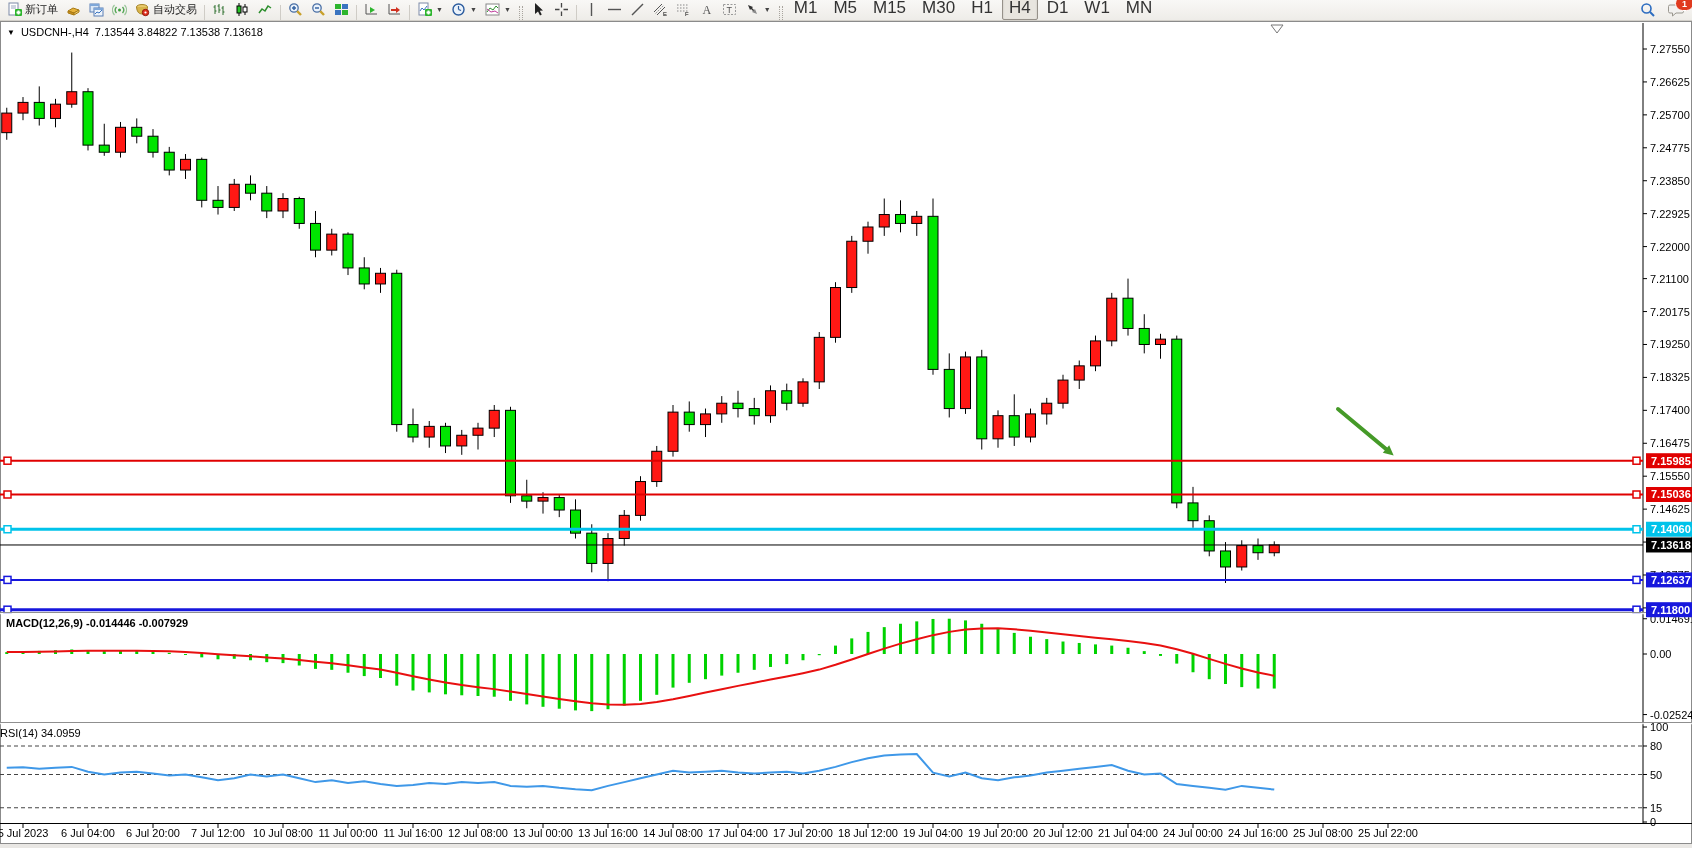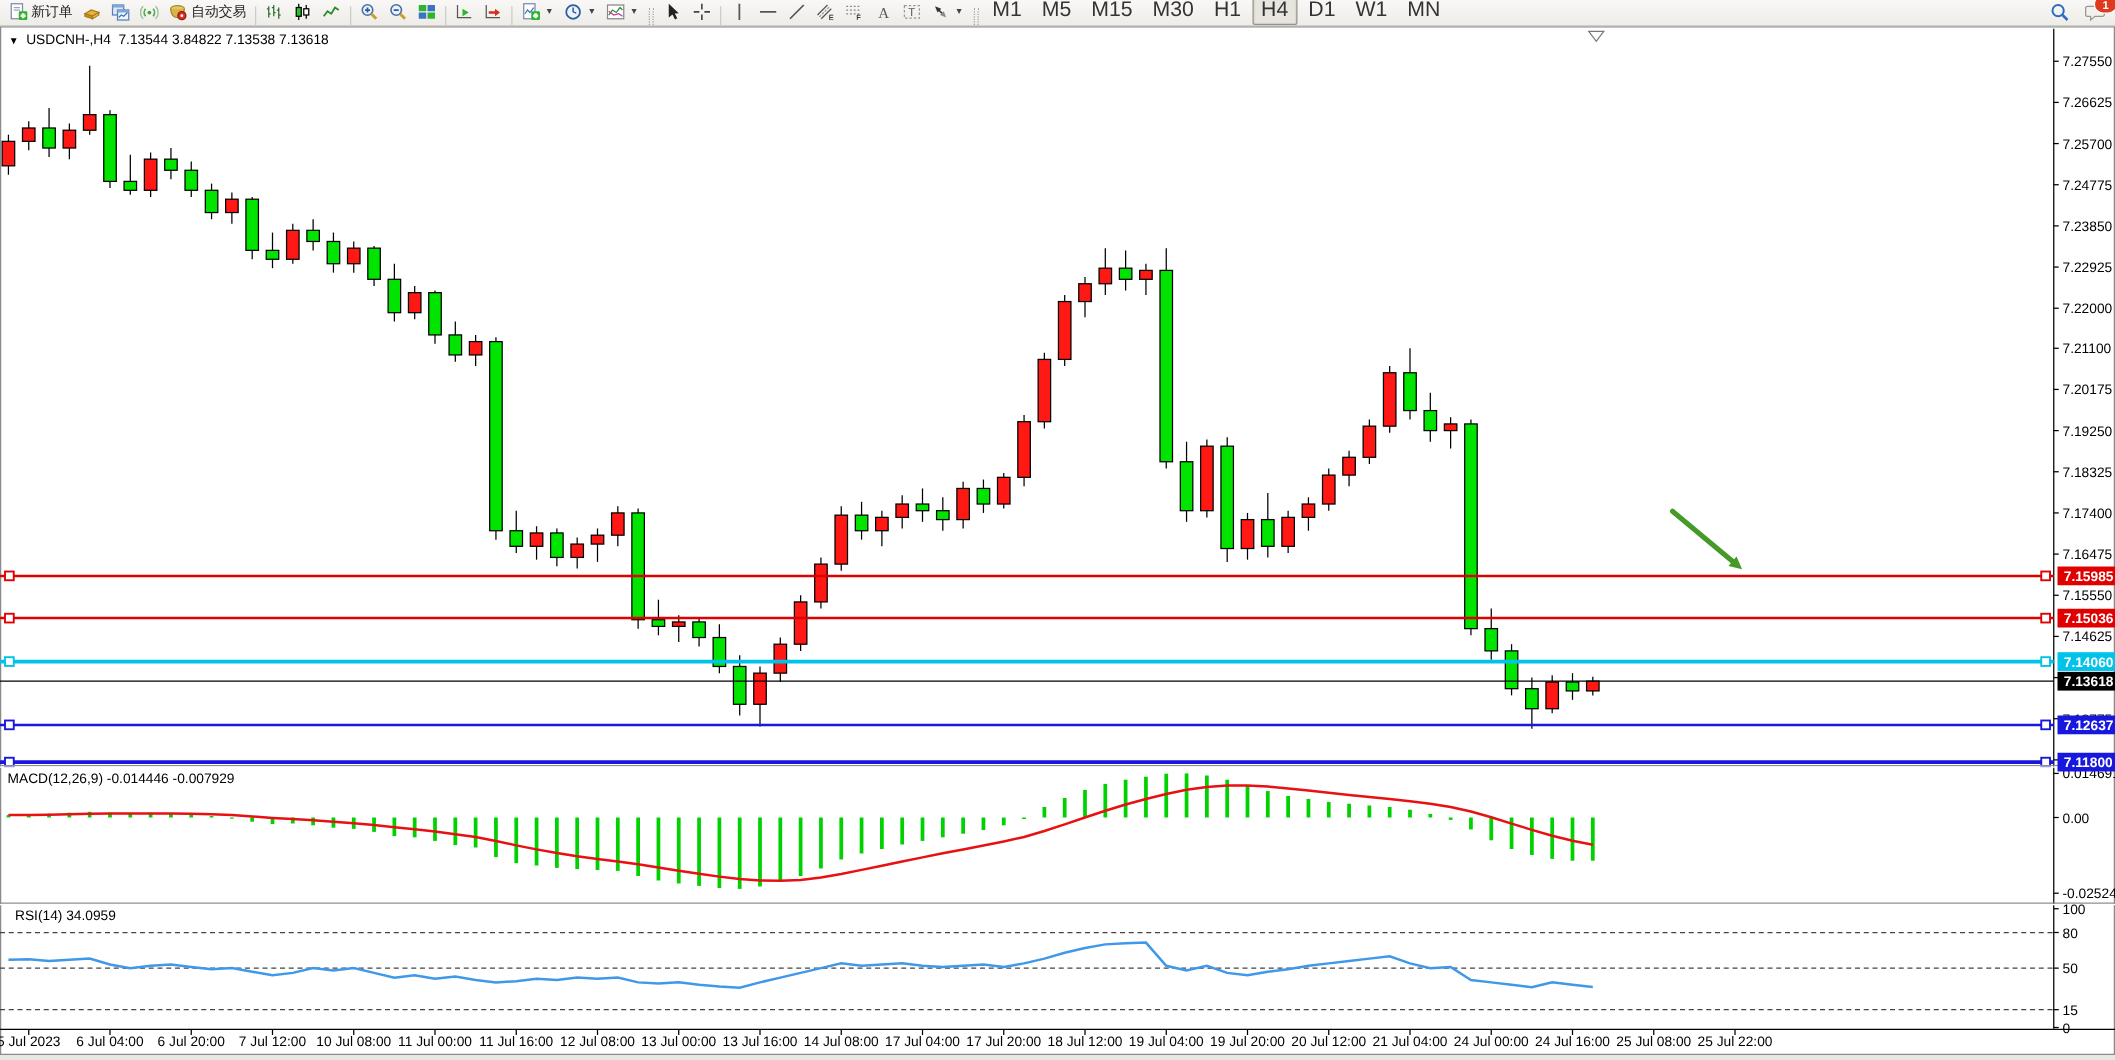--- a/index.html
+++ b/index.html
@@ -728,14 +728,14 @@
     <path d="M1271 25 h12 l-6 8 z" fill="#fff" stroke="#777"></path>
     <line x1="1338" y1="409" x2="1386" y2="449" stroke="#459a28" stroke-width="4" stroke-linecap="round"></line>
     <polygon points="1393.6822127959738,455.4018439966448 1382.7990780016776,452.8411063979869 1389.2009219983224,445.1588936020131" fill="#459a28"></polygon>
   </svg>
 
 <div class="overlay" id="title-bar">
   <span class="dd">▼</span>
   <span>USDCNH-,H4</span>
   <span>7.13544 3.84822 7.13538 7.13618</span>
 </div>
-<div class="overlay" id="macd-label" style="top:617px;left:6px;">MACD(12,26,9) -0.014446 -0.007929</div>
-<div class="overlay" id="rsi-label" style="top:727px;left:12px;">RSI(14) 34.0959</div>
+<div class="overlay" id="macd-label" style="top:617px;left:6px;font-weight:bold;">MACD(12,26,9) -0.014446 -0.007929</div>
+<div class="overlay" id="rsi-label" style="top:727px;left:0;">RSI(14) 34.0959</div>
 
 </body></html>

